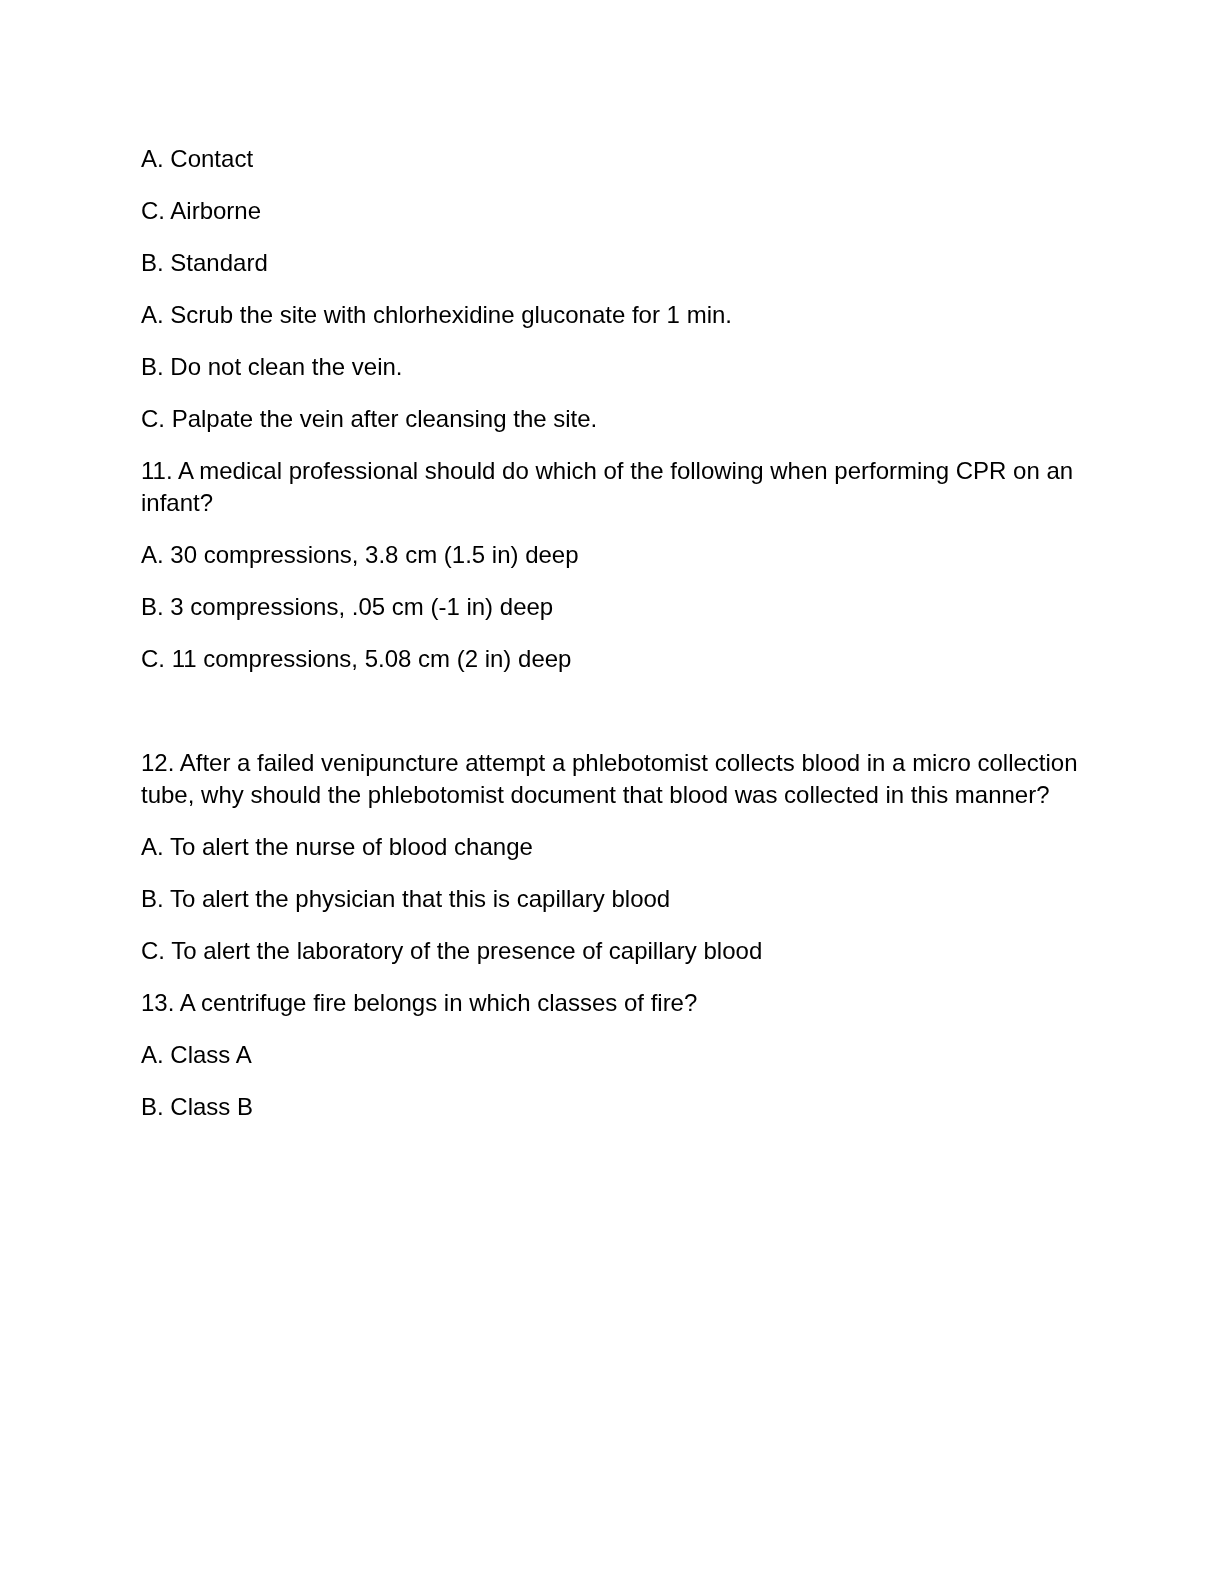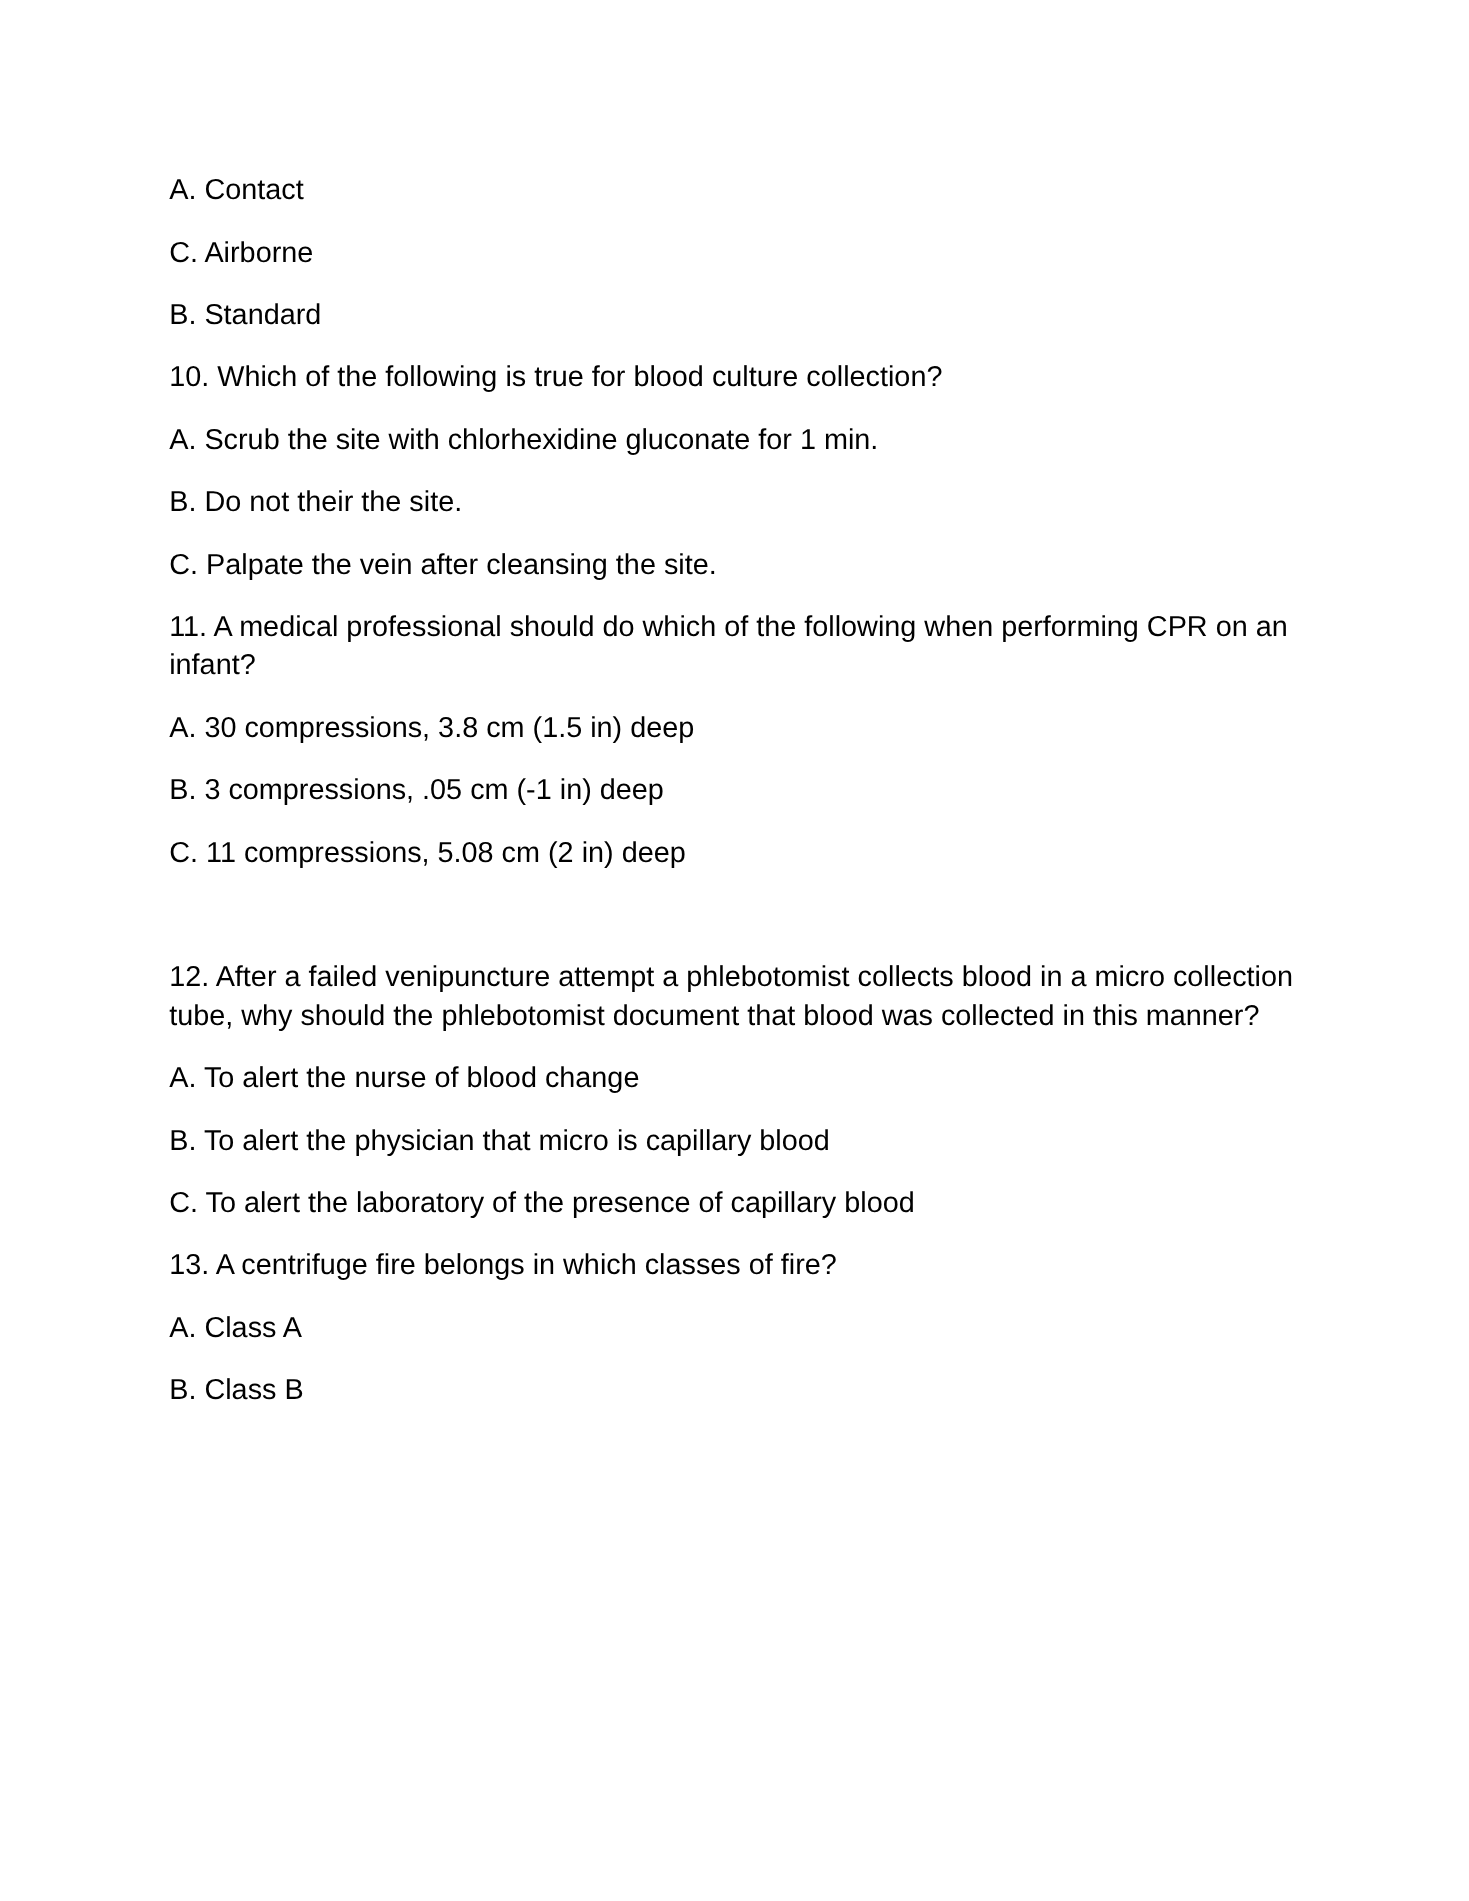--- a/index.html
+++ b/index.html
@@ -27,29 +27,28 @@
     word-spacing: 0;
   }
 </style>
 </head>
 <body>
 
 <div class="page">
   <p class="para">A. Contact</p>
   <p class="para">C. Airborne</p>
   <p class="para">B. Standard</p>
-  <p class="para">10. Which of the following is true for blood culture collection?</p>
   <p class="para">A. Scrub the site with chlorhexidine gluconate for 1 min.</p>
-  <p class="para">B. Do not their the site.</p>
+  <p class="para">B. Do not clean the vein.</p>
   <p class="para">C. Palpate the vein after cleansing the site.</p>
   <p class="para">11. A medical professional should do which of the following when performing CPR on an infant?</p>
   <p class="para">A. 30 compressions, 3.8 cm (1.5 in) deep</p>
   <p class="para">B. 3 compressions, .05 cm (-1 in) deep</p>
   <p class="para">C. 11 compressions, 5.08 cm (2 in) deep</p>
   <p class="para"></p>
   <p class="para">12. After a failed venipuncture attempt a phlebotomist collects blood in a micro collection tube, why should the phlebotomist document that blood was collected in this manner?</p>
   <p class="para">A. To alert the nurse of blood change</p>
-  <p class="para">B. To alert the physician that micro is capillary blood</p>
+  <p class="para">B. To alert the physician that this is capillary blood</p>
   <p class="para">C. To alert the laboratory of the presence of capillary blood</p>
   <p class="para">13. A centrifuge fire belongs in which classes of fire?</p>
   <p class="para">A. Class A</p>
   <p class="para">B. Class B</p>
 </div>
 
 </body></html>

